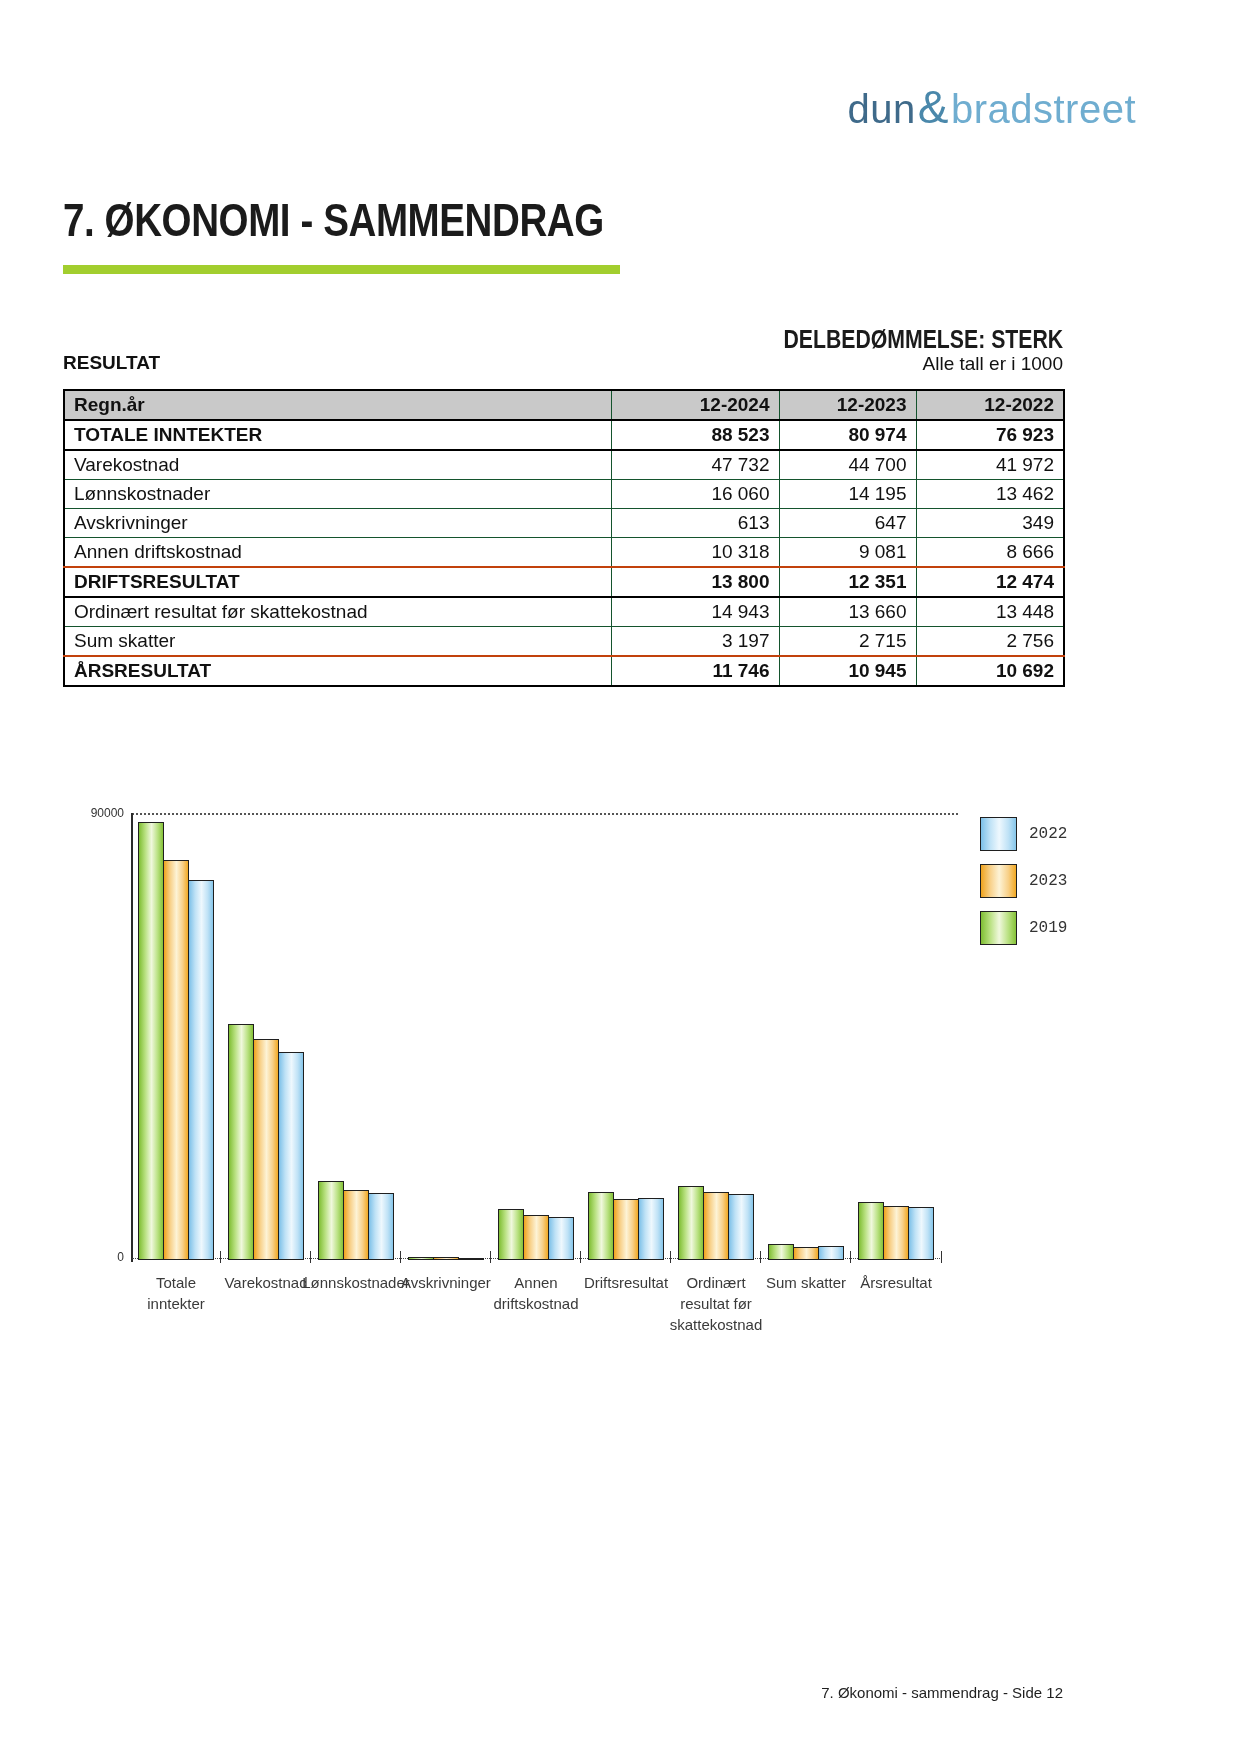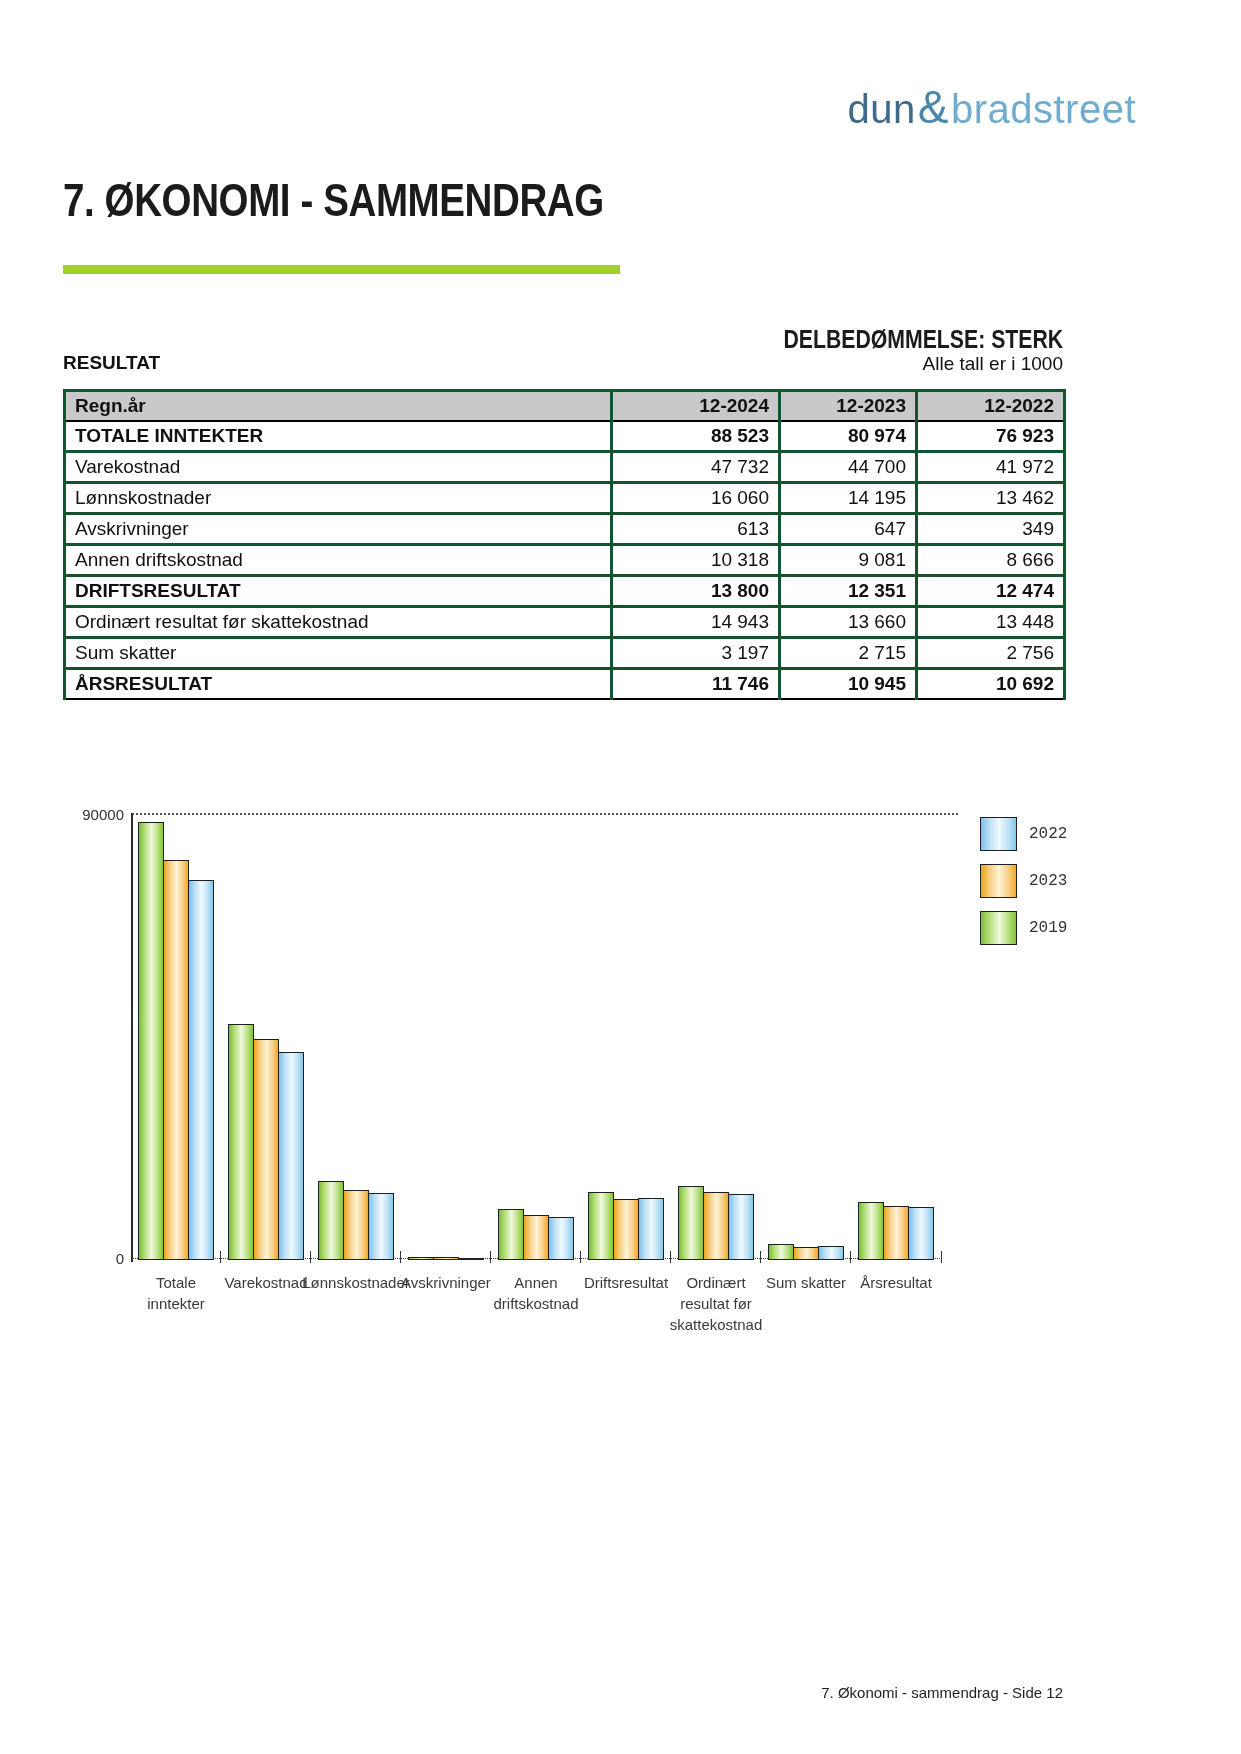--- a/index.html
+++ b/index.html
@@ -9,46 +9,46 @@
   }
 
   
   .logo{position:absolute;top:80px;right:105px;display:flex;align-items:baseline;
         font-size:40px;letter-spacing:.5px;}
   .logo .dun{color:#3f6a8a;}
   .logo .amp{color:#4a88ab;font-size:46px;margin:0 2px;}
   .logo .brad{color:#6fadd0;}
 
   
-  .page-title{position:absolute;left:63px;top:172px;font-size:47px;font-weight:bold;
+  .page-title{position:absolute;left:63px;top:192px;font-size:47px;font-weight:bold;
       color:#1b1b1b;letter-spacing:-.5px;white-space:nowrap;}
   .cond{display:inline-block;transform:scaleX(.82);transform-origin:0 50%;white-space:nowrap;}
   .cond-r{display:inline-block;transform:scaleX(.85);transform-origin:100% 50%;white-space:nowrap;}
   .title-rule{position:absolute;left:63px;top:265px;width:557px;height:9px;background:#a2ce2e;}
 
   .assessment{position:absolute;left:500px;width:563px;top:325px;text-align:right;
       font-size:25px;font-weight:bold;color:#1b1b1b;}
   .section-label{position:absolute;left:63px;top:352px;font-size:19px;font-weight:bold;}
   .units-note{position:absolute;left:663px;width:400px;top:353px;text-align:right;font-size:19px;}
 
   
   table.results{position:absolute;left:63px;top:389px;width:1000px;border-collapse:collapse;
       font-size:19px;table-layout:fixed;border:2px solid #000;}
-  table.results th,table.results td{border:3px solid #14532d;height:28px;padding:0 9px;
+  table.results th,table.results td{border:1px solid #14532d;height:28px;padding:0 9px;
       white-space:nowrap;overflow:hidden;}
   table.results thead th{background:#c9c9c9;font-weight:bold;text-align:right;border-bottom:2px solid #000;}
   table.results thead th:first-child{text-align:left;}
   td.num{text-align:right;}
   tr.emph td{font-weight:bold;border-top:2px solid #c2410c;border-bottom:2px solid #000;}
 
   
   #chart{position:absolute;left:0;top:0;width:1241px;height:1754px;pointer-events:none;}
   .gridline{position:absolute;left:132px;top:813px;width:826px;height:0;border-top:2px dotted #555;}
   .y-axis{position:absolute;left:131px;top:813px;width:0;height:449px;border-left:2px solid #2a2a2a;}
-  .ylab{position:absolute;left:58px;width:66px;text-align:right;font-size:15px;color:#333;}
+  .ylab{position:absolute;left:58px;width:66px;text-align:right;font-size:12px;color:#333;}
   .baseline-dots{position:absolute;top:1258px;height:0;border-top:1px dotted #444;}
   .tick{position:absolute;top:1251px;width:0;height:12px;border-left:1px solid #333;}
   .bar{position:absolute;width:26px;box-sizing:border-box;border:1px solid #1f1f1f;}
   .grad-2024{background:linear-gradient(90deg,#7fbe33 0%,#b9e181 26%,#f0f8dd 52%,#b9e181 78%,#85c238 100%);}
   .grad-2023{background:linear-gradient(90deg,#f0a31d 0%,#f8d088 26%,#fdf3d6 52%,#f8d088 78%,#f2a923 100%);}
   .grad-2022{background:linear-gradient(90deg,#7cc0e8 0%,#bfe2f6 26%,#eef8fe 52%,#bfe2f6 78%,#86c6ea 100%);}
   .cat-label{position:absolute;top:1272px;width:150px;text-align:center;font-size:15px;
       line-height:21px;color:#3a3a3a;}
   .legend{position:absolute;left:980px;top:817px;}
   .legend-item{display:flex;align-items:center;margin-bottom:13px;height:34px;font-family:Liberation Mono, monospace;}

